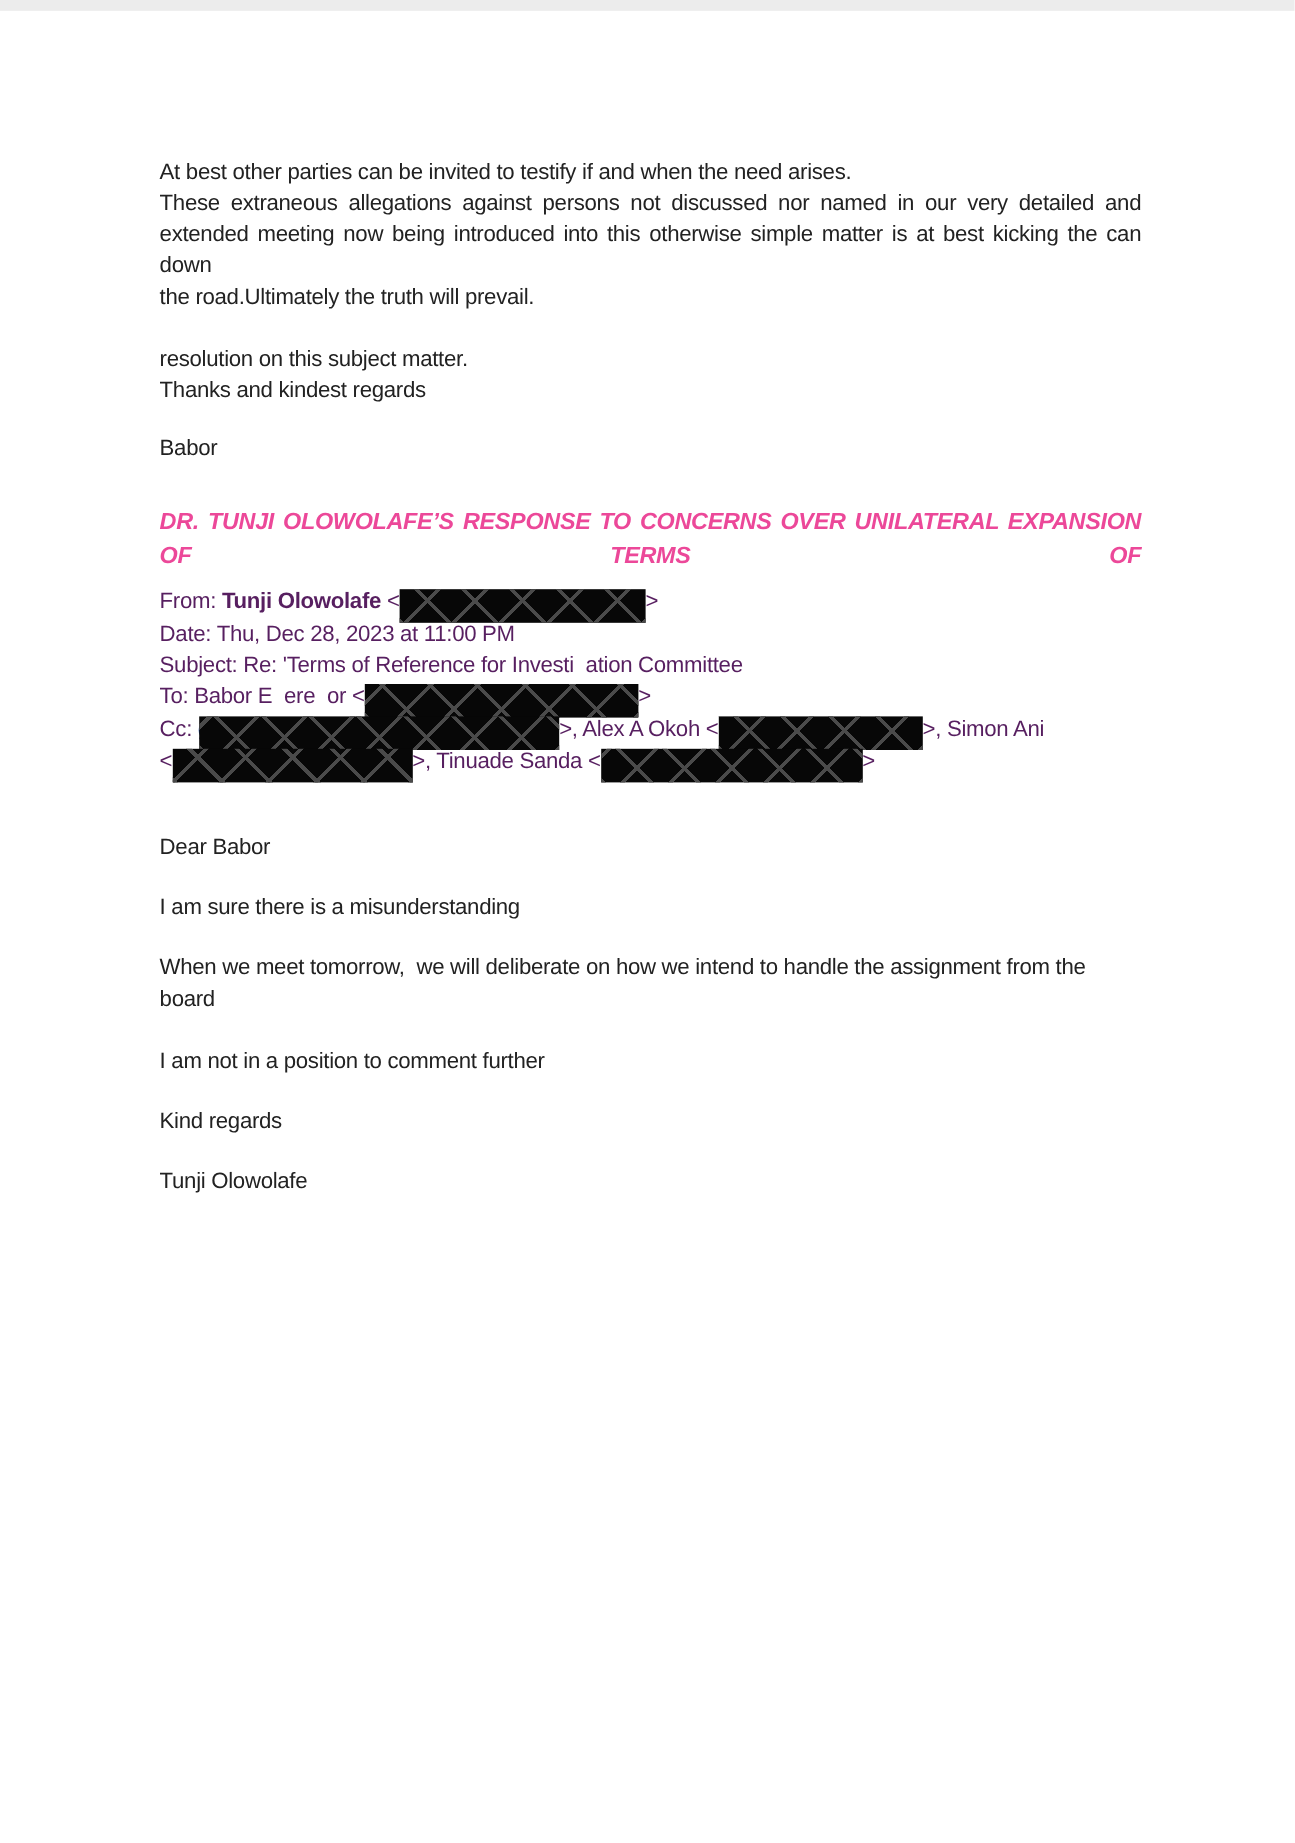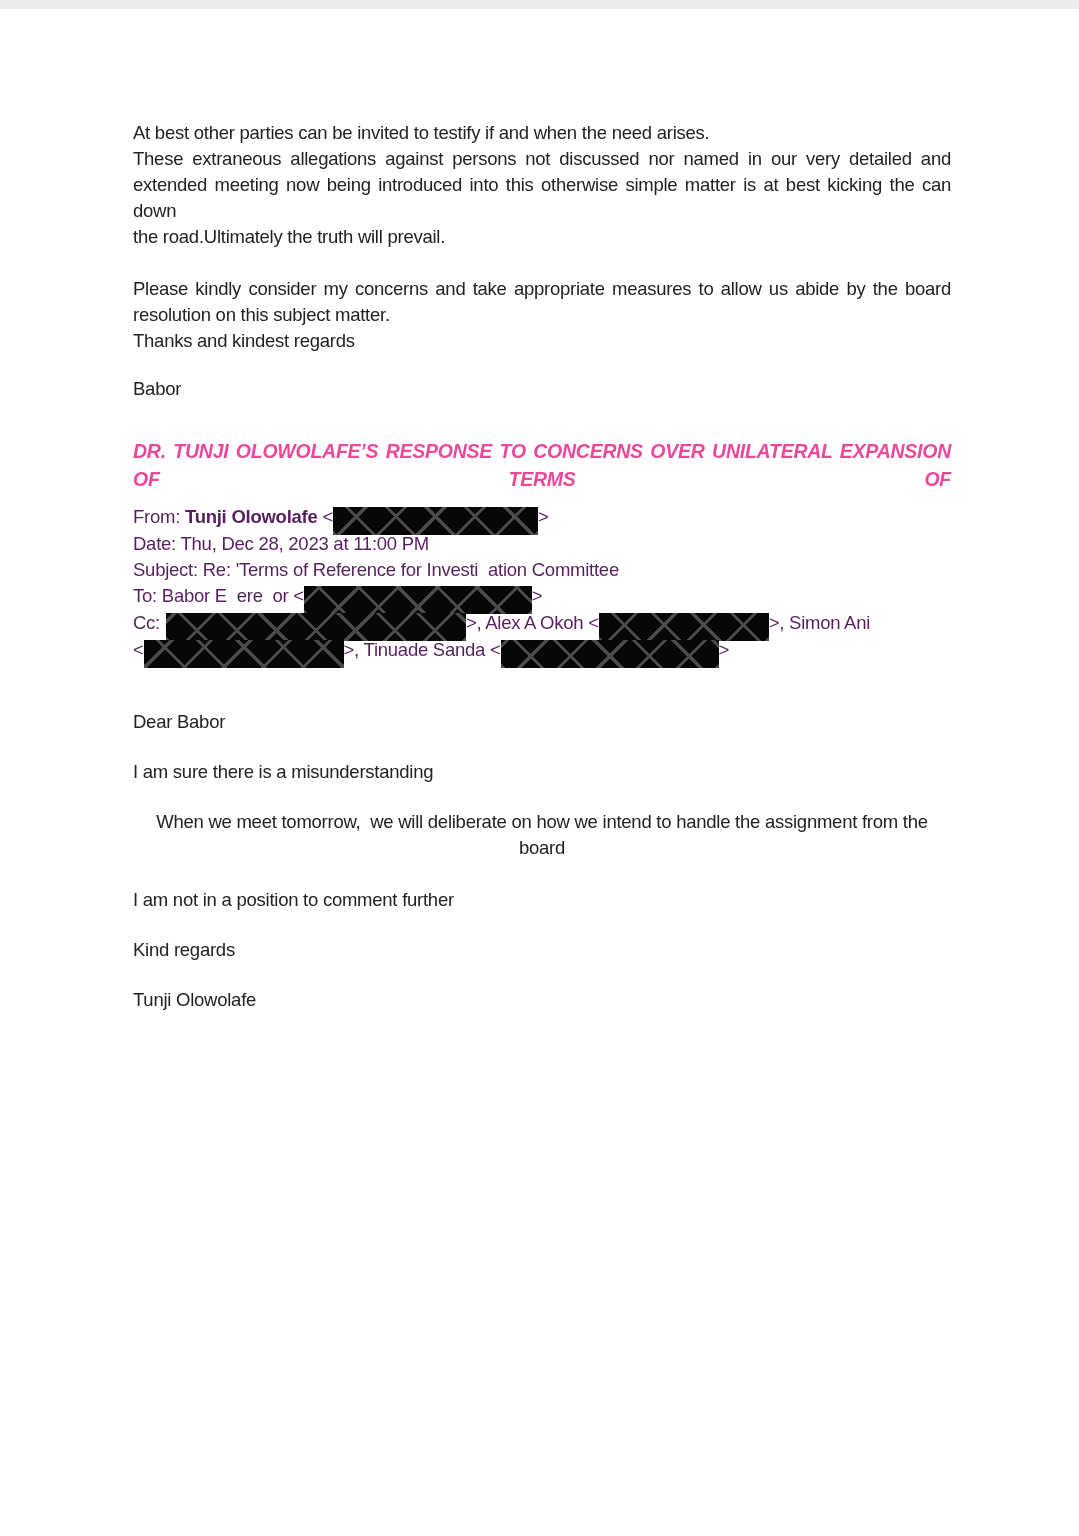--- a/index.html
+++ b/index.html
@@ -9,21 +9,21 @@
     background:#ffffff;
     font-family:"Liberation Sans",sans-serif;
     color:#222222;
     overflow:hidden;
   }
   .top-strip{
     position:absolute;top:0;left:0;right:0;height:9px;
     background:#ececec;
   }
   .content{
-    position:absolute;left:133px;top:120px;width:818px;
+    position:absolute;left:133px;top:130px;width:818px;
     font-size:18.5px;line-height:26px;letter-spacing:-0.25px;
   }
   .line{min-height:26px;}
   .j{text-align:justify;text-align-last:justify;}
   .pre{white-space:pre-wrap;}
   .para1{margin:0 0 26px 0;}
   .para2{margin:0 0 22px 0;}
   .sig1{margin:0 0 35px 0;}
   .heading{
     margin:0 0 11px 0;
@@ -42,40 +42,39 @@
     margin:-4px 0;
     background-color:#070707;
     background-image:
       repeating-linear-gradient(45deg,#4a4a4a 0 3px,transparent 3px 28px),
       repeating-linear-gradient(-45deg,#4a4a4a 0 3px,transparent 3px 28px);
   }
   .redact.overlap{margin-left:-9px;}
   .w205{width:205px;} .w228{width:228px;} .w300{width:300px;}
   .w170{width:170px;} .w200{width:200px;} .w218{width:218px;}
   .rp{margin:16px 0 24px 0;}
-  .rp3{margin:0 0 26px 0;text-align:center;}
+  .rp3{margin:0 0 26px 0;}
   .rp-last{margin:0;}
 </style>
 </head>
 <body>
 
 <div class="page">
   <div class="top-strip"></div>
 
   <div class="content">
 
     <div class="para1">
       <div class="line">At best other parties can be invited to testify if and when the need arises.</div>
       <div class="line j">These extraneous allegations against persons not discussed nor named in our very detailed and</div>
       <div class="line j">extended meeting now being introduced into this otherwise simple matter is at best kicking the can down</div>
       <div class="line">the road.Ultimately the truth will prevail.</div>
     </div>
 
     <div class="para2">
-      <div class="line j">Please kindly consider my concerns and take appropriate measures to allow us abide by the board</div>
       <div class="line">resolution on this subject matter.</div>
       <div class="line">Thanks and kindest regards</div>
     </div>
 
     <div class="sig1">
       <div class="line">Babor</div>
     </div>
 
     <div class="heading">
       <div class="line j">DR. TUNJI OLOWOLAFE’S RESPONSE TO CONCERNS OVER UNILATERAL EXPANSION OF TERMS OF</div>

